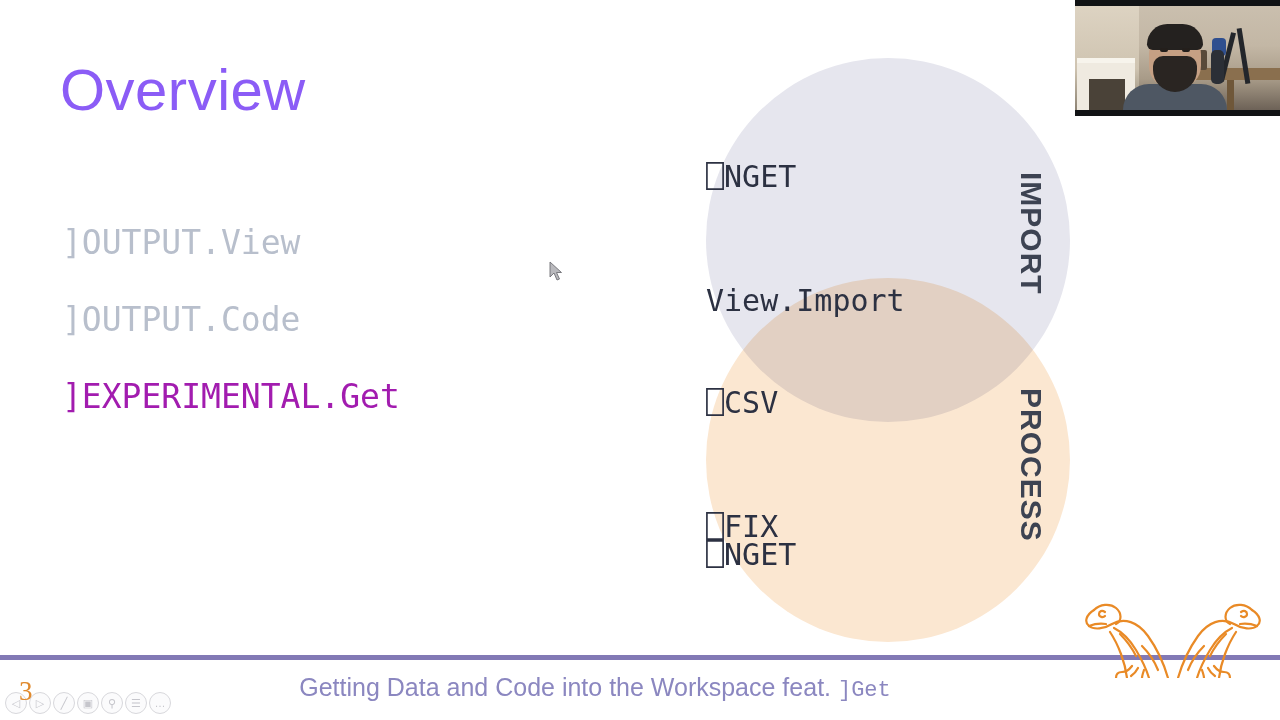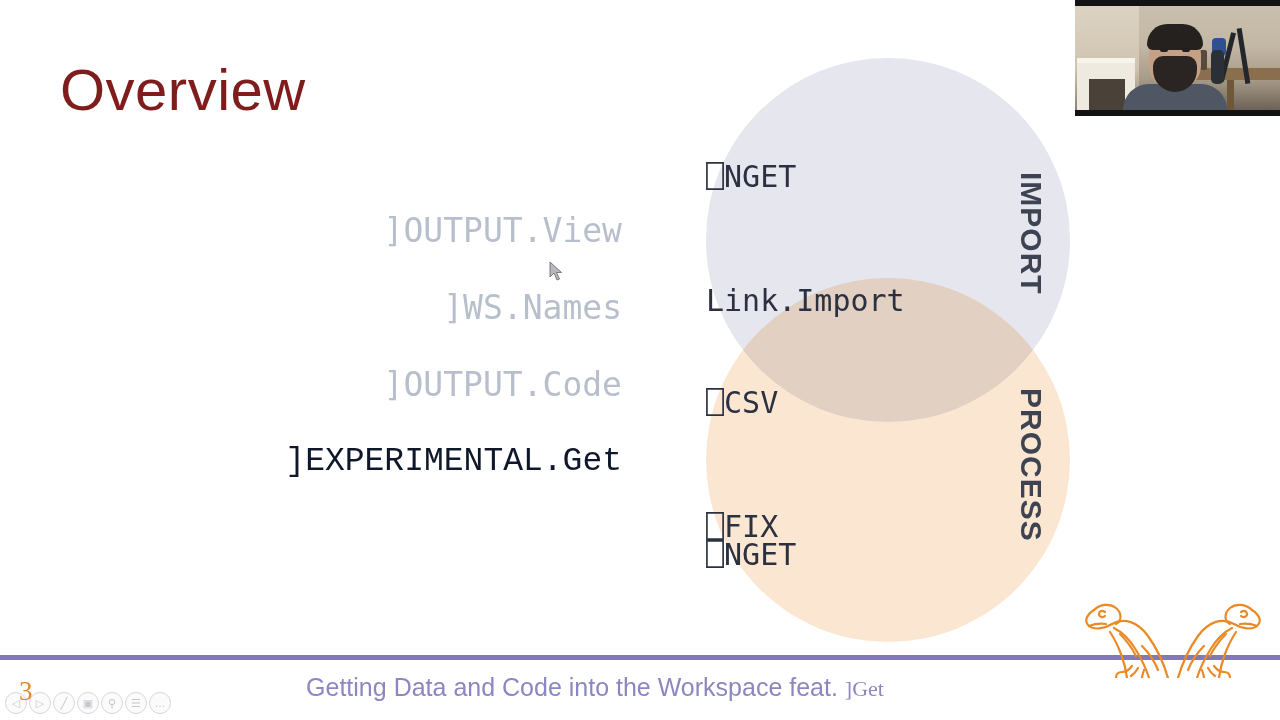--- a/index.html
+++ b/index.html
@@ -17,46 +17,44 @@
   }
 
   
   #title {
     position: absolute;
     left: 60px;
     top: 58px;
     font-family: "Liberation Sans", sans-serif;
     font-size: 58px;
     font-weight: 400;
-    color: #7f1d1d;
+    color: #8b5cf6;
     letter-spacing: 0.5px;
     line-height: 1.1;
     white-space: nowrap;
   }
 
   
   #bullets {
     position: absolute;
     left: 62px;
-    top: 192px;
+    top: 204px;
     width: 560px;
-    text-align: right;
   }
   .bullet {
     font-family: "DejaVu Sans Mono", "Liberation Mono", monospace;
     font-size: 33px;
     line-height: 77px;
     height: 77px;
     color: #b8bfcc;
     white-space: pre;
     letter-spacing: 0px;
   }
   .bullet.active {
-    color: #0f172a;
-    font-family: Liberation Mono, monospace;
+    color: #a21caf;
   }
 
   
   #venn {
     position: absolute;
     left: 706px;
     top: 58px;
     width: 364px;
     height: 584px;
   }
@@ -214,21 +212,21 @@
     top: 673px;
     width: 1190px;
     text-align: center;
     font-family: "Liberation Sans", sans-serif;
     font-size: 25px;
     color: #8b87c0;
     white-space: nowrap;
     z-index: 2;
   }
   #footer-title .mono {
-    font-family: Liberation Serif, serif;
+    font-family: Liberation Mono, monospace;
     font-size: 22px;
   }
   #page-number {
     position: absolute;
     left: 19px;
     top: 676px;
     font-family: "Liberation Serif", serif;
     font-size: 27px;
     color: #e08a2e;
     z-index: 4;
@@ -268,32 +266,31 @@
 </style>
 </head>
 <body>
 
 <div id="slide">
 
   <div id="title">Overview</div>
 
   <div id="bullets">
     <div class="bullet">]OUTPUT.View</div>
-    <div class="bullet">]WS.Names</div>
     <div class="bullet">]OUTPUT.Code</div>
     <div class="bullet active">]EXPERIMENTAL.Get</div>
   </div>
 
   <div id="venn">
     <div class="venn-circle" id="circle-import"></div>
     <div class="venn-circle" id="circle-process"></div>
 
     <div class="venn-text" id="import-lines">
       <div class="ln">⎕NGET</div>
-      <div class="ln">Link.Import</div>
+      <div class="ln">View.Import</div>
     </div>
 
     <div class="venn-text" id="inter-lines">
       <div class="ln">⎕CSV</div>
       <div class="ln">⎕FIX</div>
     </div>
 
     <div class="venn-text" id="process-lines">
       <div class="ln">⎕NGET</div>
     </div>

